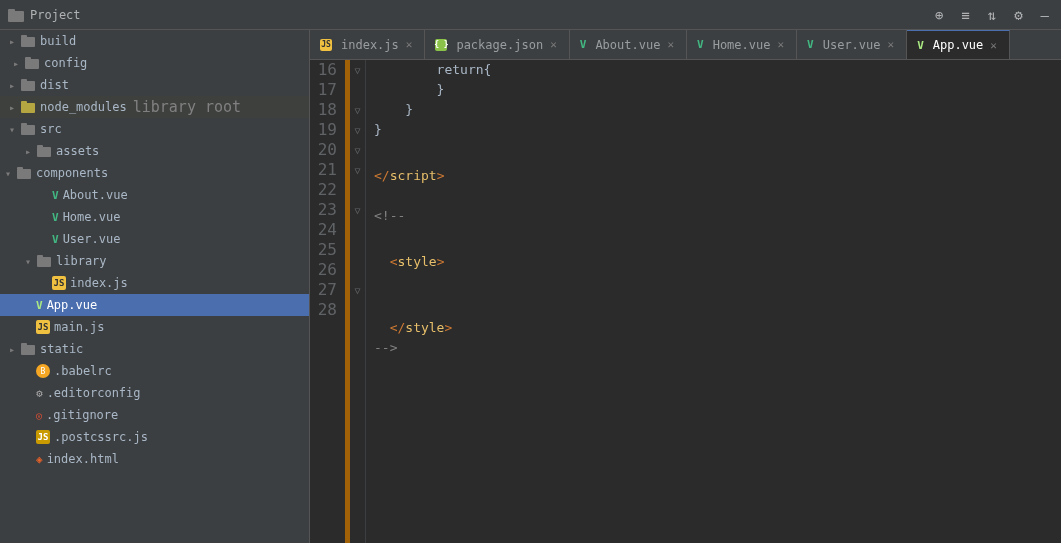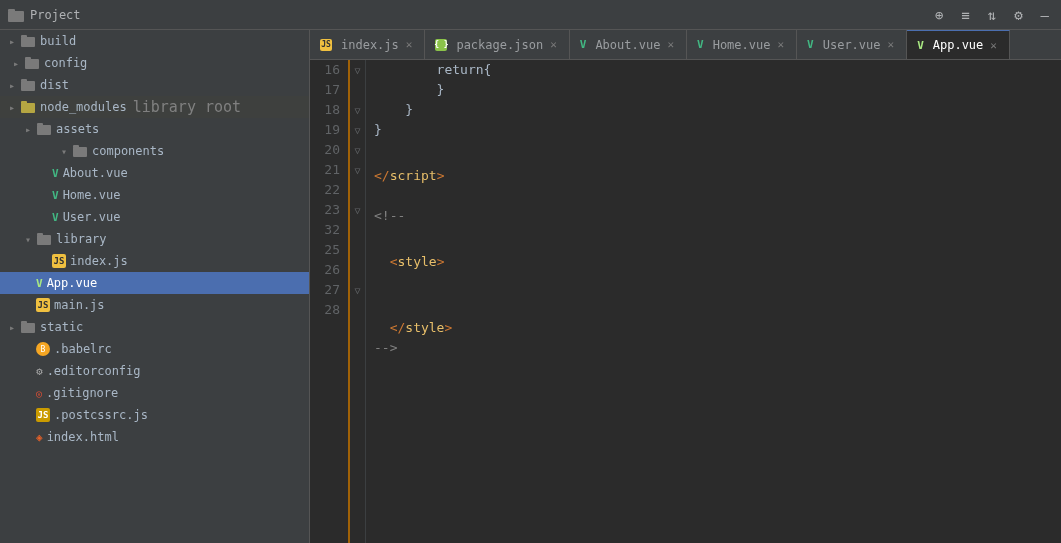--- a/index.html
+++ b/index.html
@@ -222,26 +222,26 @@
     
     .code-editor {
       flex: 1;
       display: flex;
       overflow: hidden;
       background: #2b2b2b;
     }
     .line-numbers {
       background: #2b2b2b;
       color: #606366;
-      font-size: 13px;
+      font-size: 16px;
       line-height: 20px;
       padding: 0 8px 0 4px;
       text-align: right;
       user-select: none;
-      border-right: 2px solid #a16207;
+      border-right: 5px solid #a16207;
       min-width: 40px;
       overflow: hidden;
     }
     .gutter-icons {
       background: #2b2b2b;
       width: 16px;
       border-right: 1px solid #3c3f41;
       display: flex;
       flex-direction: column;
     }
@@ -342,33 +342,43 @@
       <span class="folder-icon">
         <svg viewBox="0 0 14 12" fill="#b5a642">
             <rect x="0" y="2" width="14" height="10" rx="1"></rect>
             <rect x="0" y="0" width="6" height="3" rx="1"></rect>
           </svg>
       </span>
       <span class="tree-label">node_modules</span>
       <span class="library-root-badge">library root</span>
     </div>
 
+    <div class="tree-item" style="padding-left:4px;">
+      <span class="tree-arrow open"></span>
+      <span class="folder-icon">
+        <svg viewBox="0 0 14 12" fill="#7a7a7a">
+            <rect x="0" y="2" width="14" height="10" rx="1"></rect>
+            <rect x="0" y="0" width="6" height="3" rx="1"></rect>
+          </svg>
+      </span>
+      <span class="tree-label">src</span>
+    </div>
 
     <div class="tree-item" style="padding-left:20px;">
       <span class="tree-arrow closed"></span>
       <span class="folder-icon">
         <svg viewBox="0 0 14 12" fill="#7a7a7a">
             <rect x="0" y="2" width="14" height="10" rx="1"></rect>
             <rect x="0" y="0" width="6" height="3" rx="1"></rect>
           </svg>
       </span>
       <span class="tree-label">assets</span>
     </div>
 
-    <div class="tree-item" style="padding-left:20px;margin-left:36px;">
+    <div class="tree-item" style="">
       <span class="tree-arrow open"></span>
       <span class="folder-icon">
         <svg viewBox="0 0 14 12" fill="#7a7a7a">
             <rect x="0" y="2" width="14" height="10" rx="1"></rect>
             <rect x="0" y="0" width="6" height="3" rx="1"></rect>
           </svg>
       </span>
       <span class="tree-label">components</span>
     </div>
 
@@ -507,21 +517,21 @@
     <div class="code-editor">
       <div class="line-numbers">
         <div>16</div>
         <div>17</div>
         <div>18</div>
         <div>19</div>
         <div>20</div>
         <div>21</div>
         <div>22</div>
         <div>23</div>
-        <div>32</div>
+        <div>24</div>
         <div>25</div>
         <div>26</div>
         <div>27</div>
         <div>28</div>
       </div>
       <div class="gutter-icons">
         <div class="gutter-icon">▽</div>
         <div class="gutter-icon"></div>
         <div class="gutter-icon">▽</div>
         <div class="gutter-icon">▽</div>

